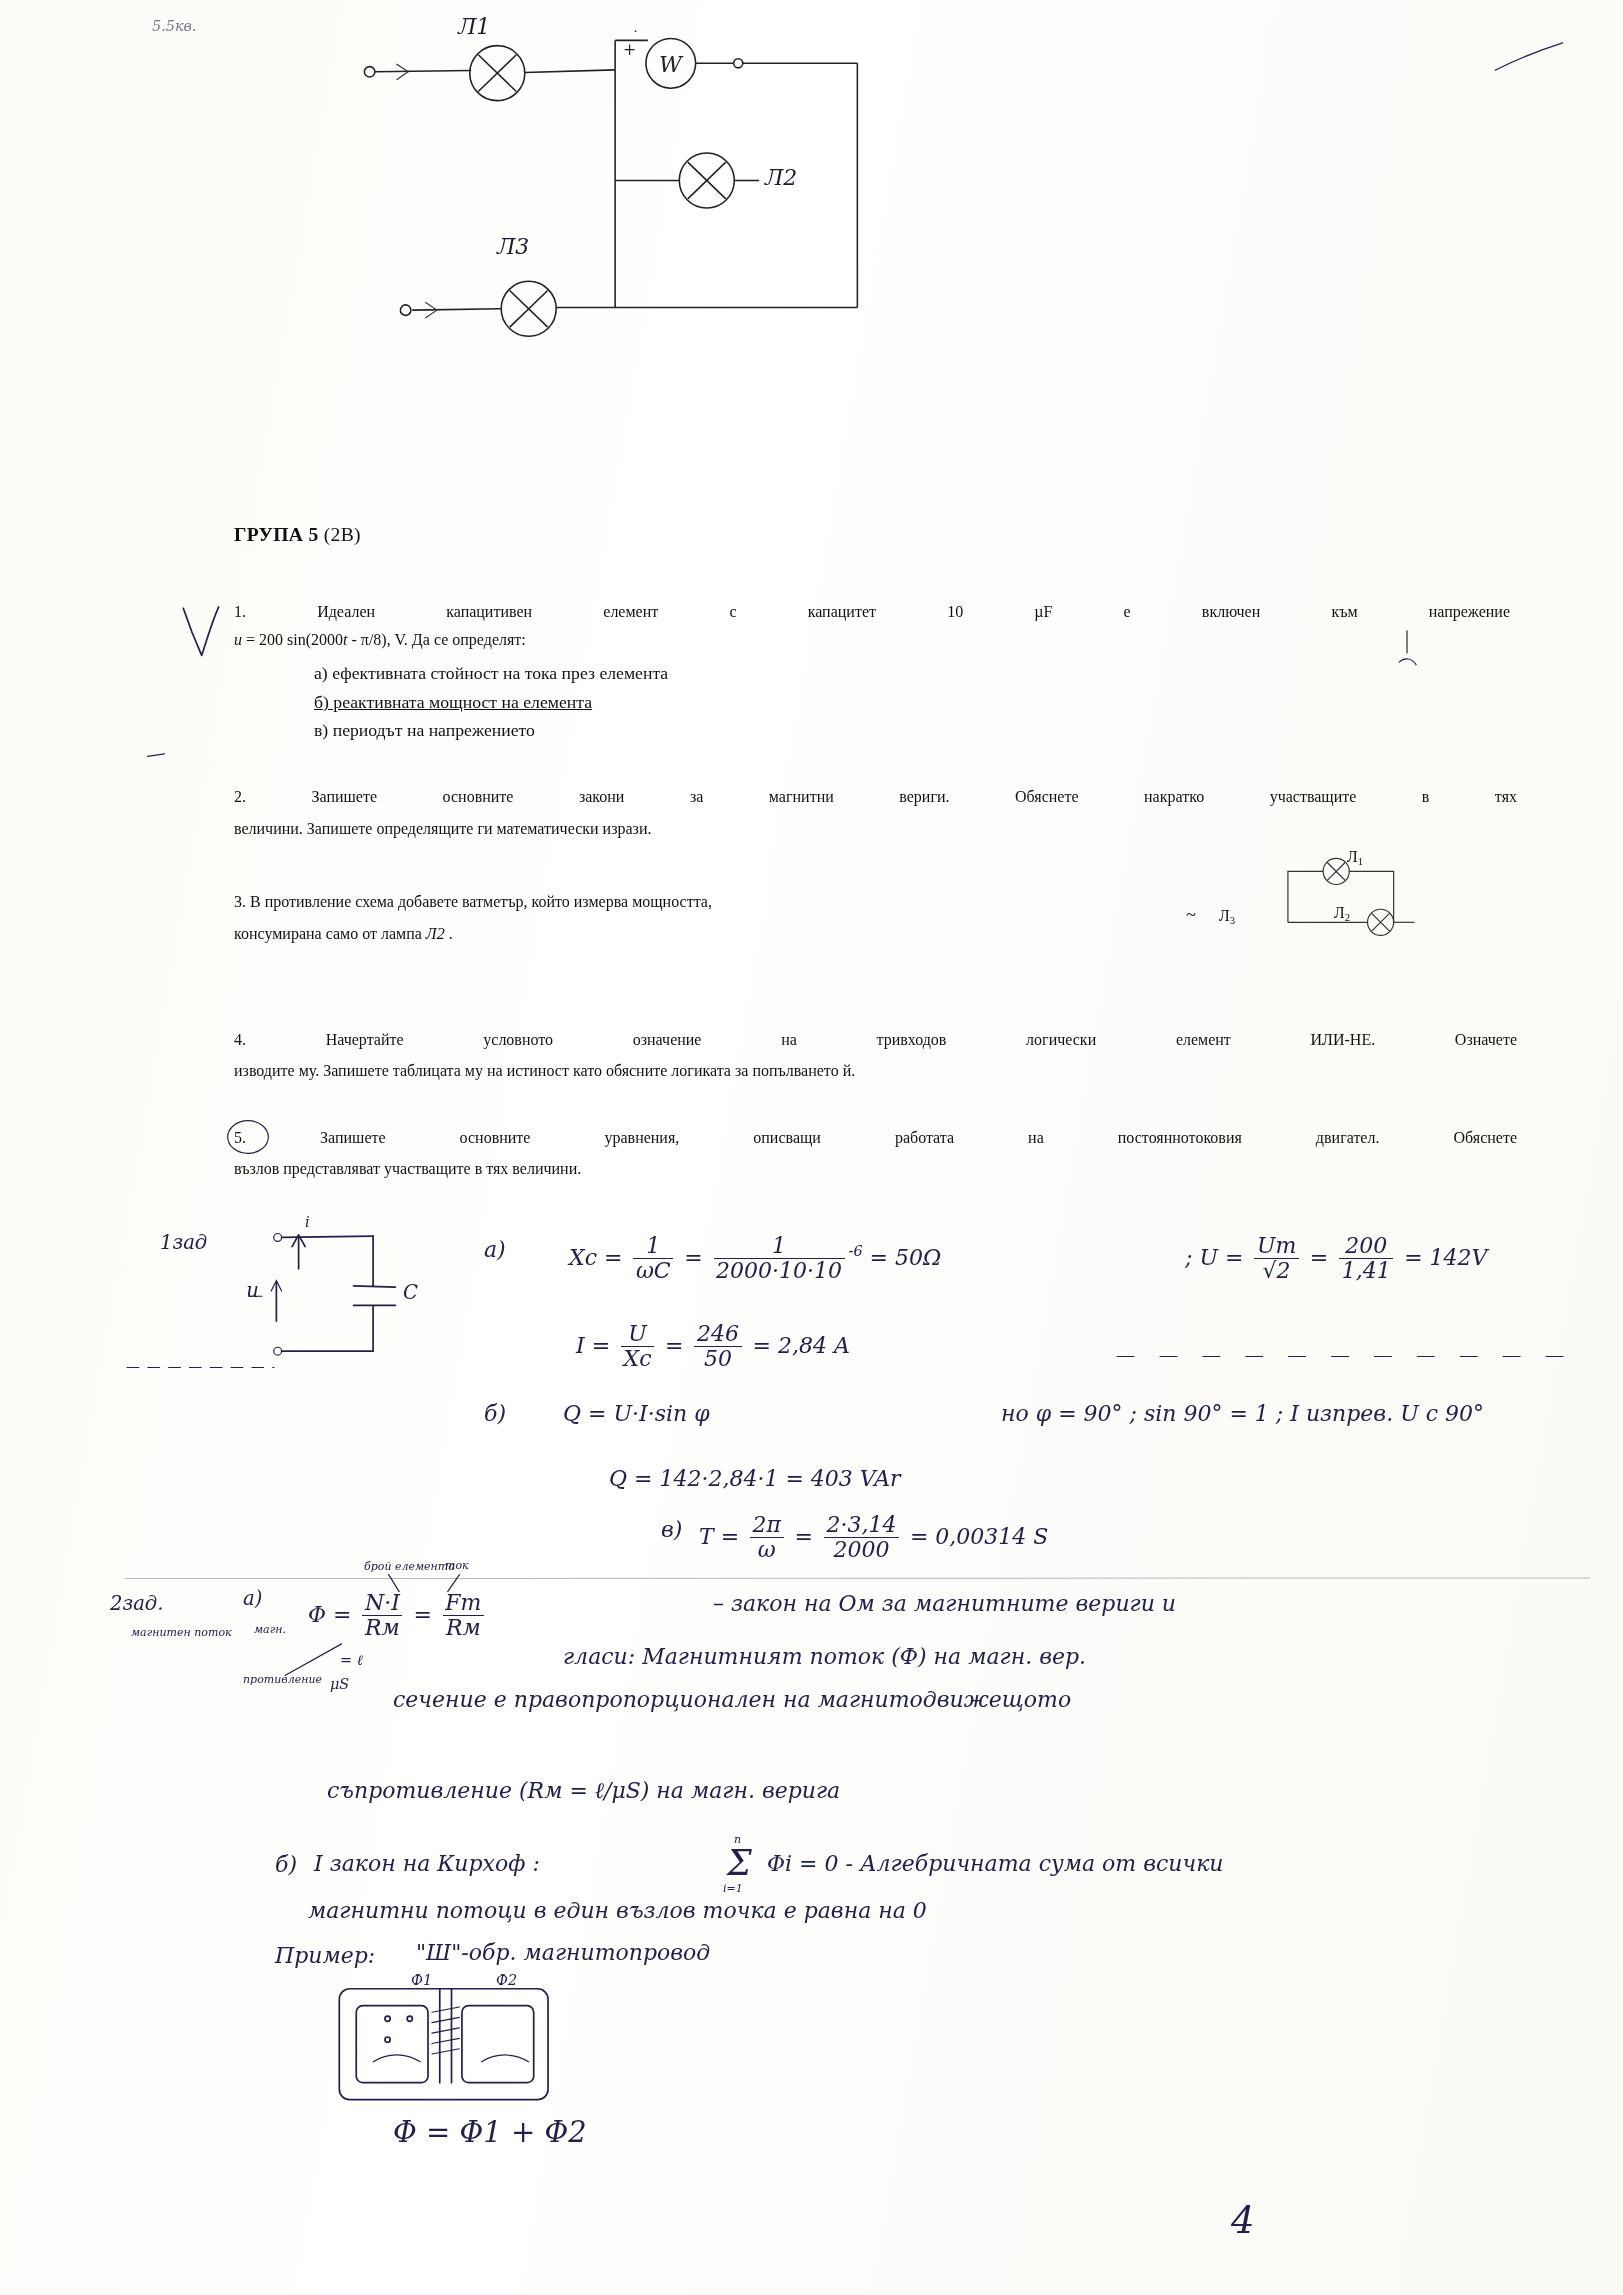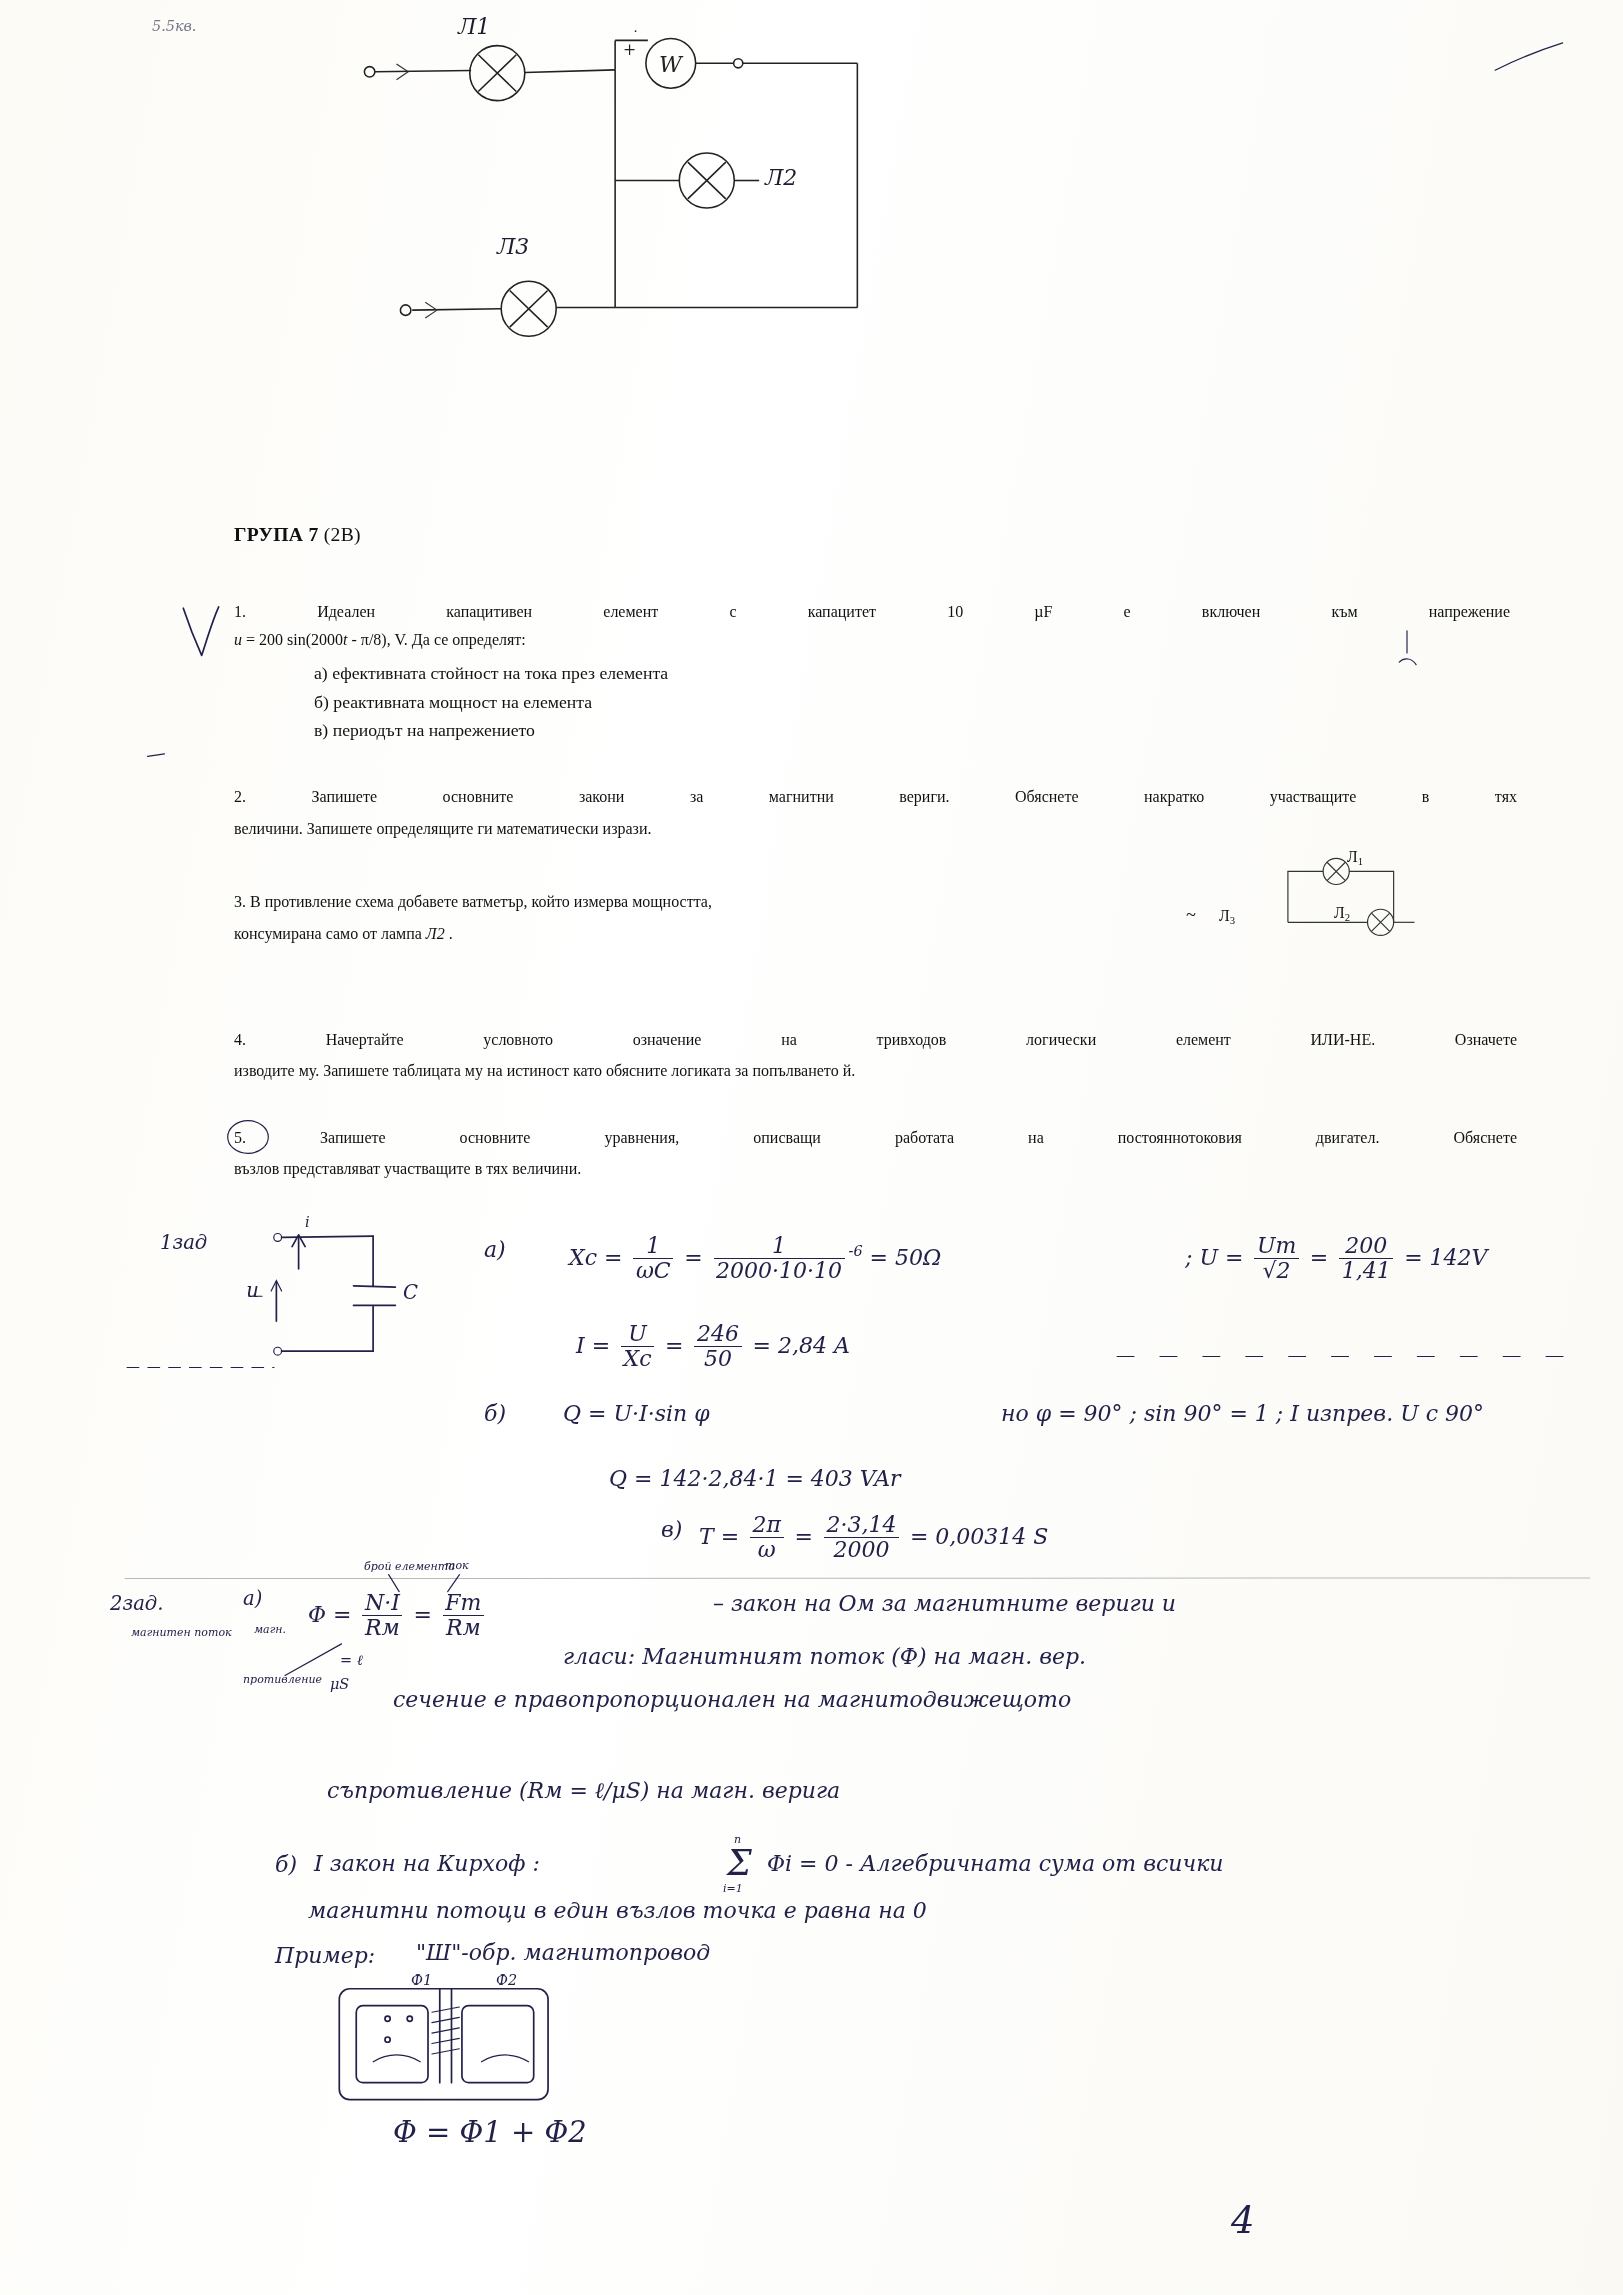--- a/index.html
+++ b/index.html
@@ -142,39 +142,39 @@
     <div class="abs hw hw-l" style="left:157px; top:208px;">Л3</div>
   </div>
 
   <div class="abs" style="left:1492px; top:39px;">
     <svg width="79" height="39" viewBox="0 0 120 60">
         <path class="ink-thin" d="M4 48 C40 30, 70 18, 108 6"></path>
       </svg>
   </div>
 
   <div class="abs printed grp-title" style="left:234px; top:524px;">
-    <span>ГРУПА  7</span>
+    <span>ГРУПА  5</span>
     <span class="pts">(2В)</span>
   </div>
 
   <div class="abs" style="left:178px; top:603px;">
     <svg width="46" height="59" viewBox="0 0 70 90">
         <path class="ink" d="M8 8 C18 38, 28 62, 36 80 C44 56, 52 28, 62 6"></path>
       </svg>
   </div>
 
   <div class="abs printed q q-just" style="left:234px; top:600px; width:1276px;">
     <span>1.</span>
     <span>Идеален капацитивен елемент с капацитет 10 µF е включен към напрежение</span>
   </div>
   <div class="abs printed q" style="left:234px; top:628px; width:1276px;">
     <span class="ital">u</span><span> = 200 sin(2000</span><span class="ital">t</span><span> - π/8), V. Да се определят:</span>
   </div>
   <div class="abs printed sub" style="left:314px; top:660px;">а) ефективната стойност на тока през елемента</div>
-  <div class="abs printed sub" style="left:314px; top:689px;">б) реактивната мощност на елемента</div>
+  <div class="abs printed sub" style="left:314px; top:689px;text-decoration:underline;">б) реактивната мощност на елемента</div>
   <div class="abs printed sub" style="left:314px; top:717px;">в) периодът на напрежението</div>
 
   <div class="abs" style="left:1394px; top:628px;">
     <svg width="39" height="46" viewBox="0 0 60 70">
         <path class="ink-thin" d="M20 4 L20 38 M8 52 C16 44, 28 46, 34 56"></path>
       </svg>
   </div>
   <div class="abs" style="left:145px; top:746px;">
     <svg width="26" height="19.6" viewBox="0 0 40 30">
         <path class="ink-thin" d="M4 16 L30 12"></path>

